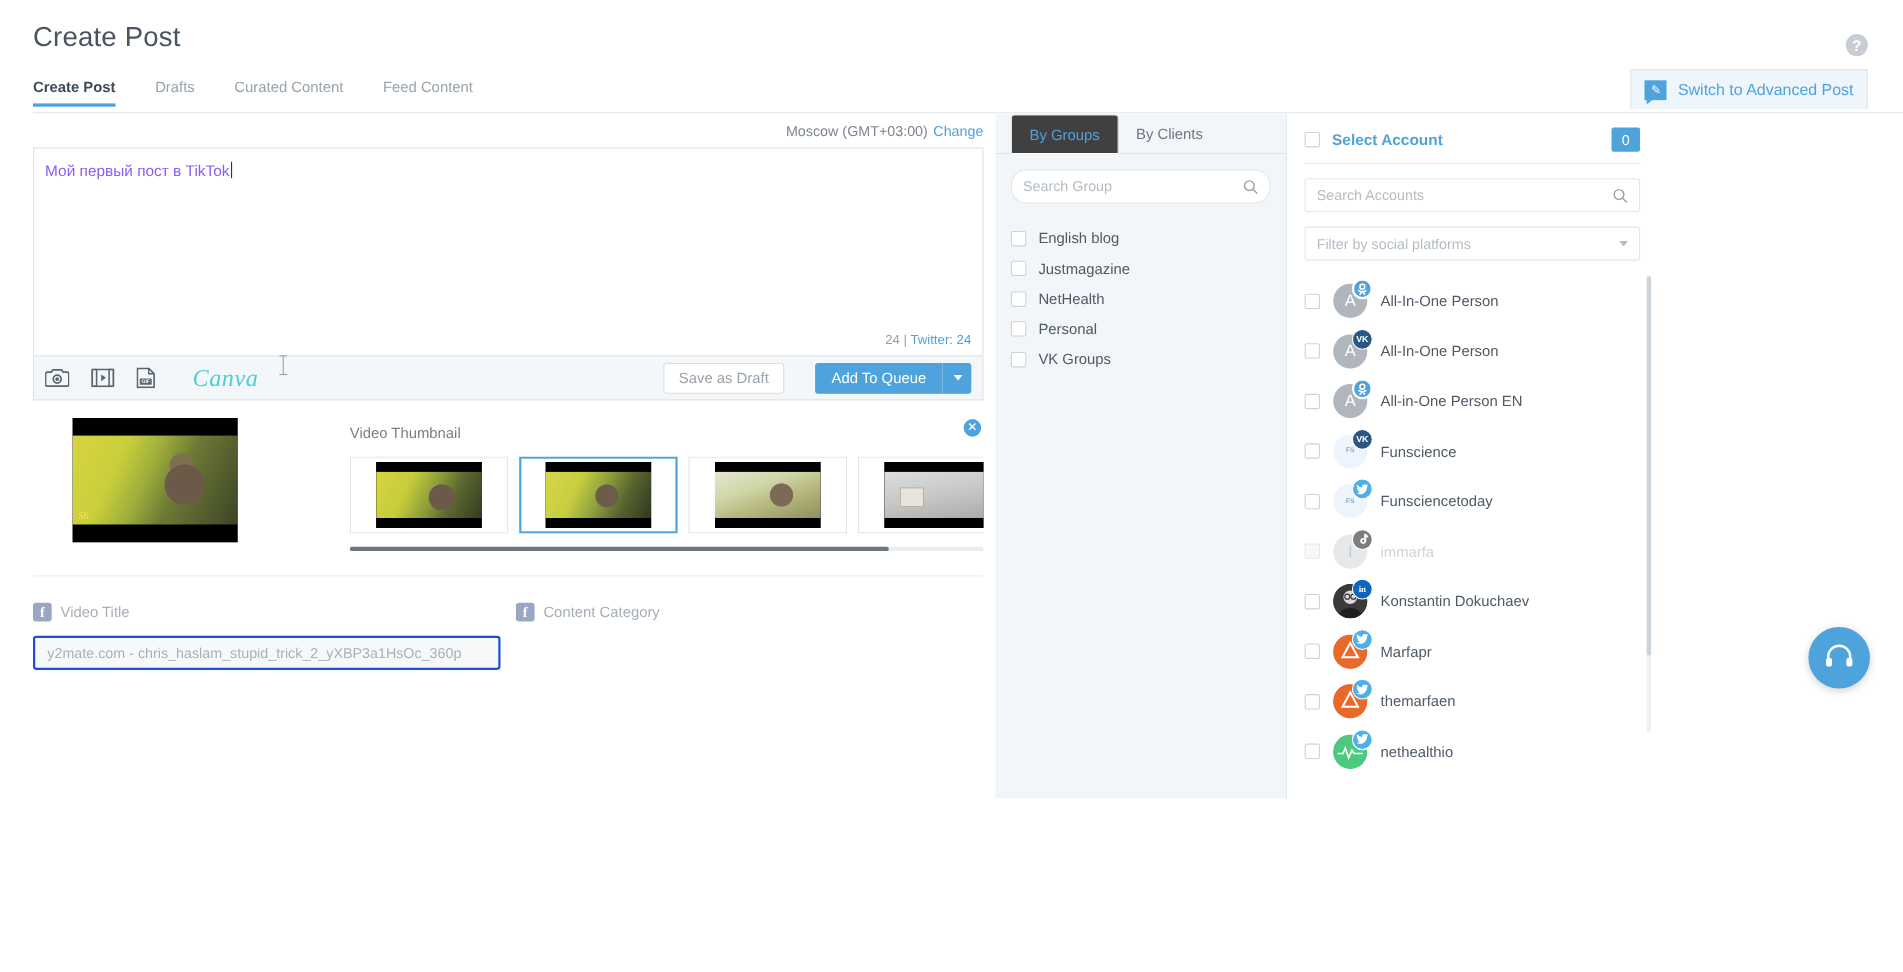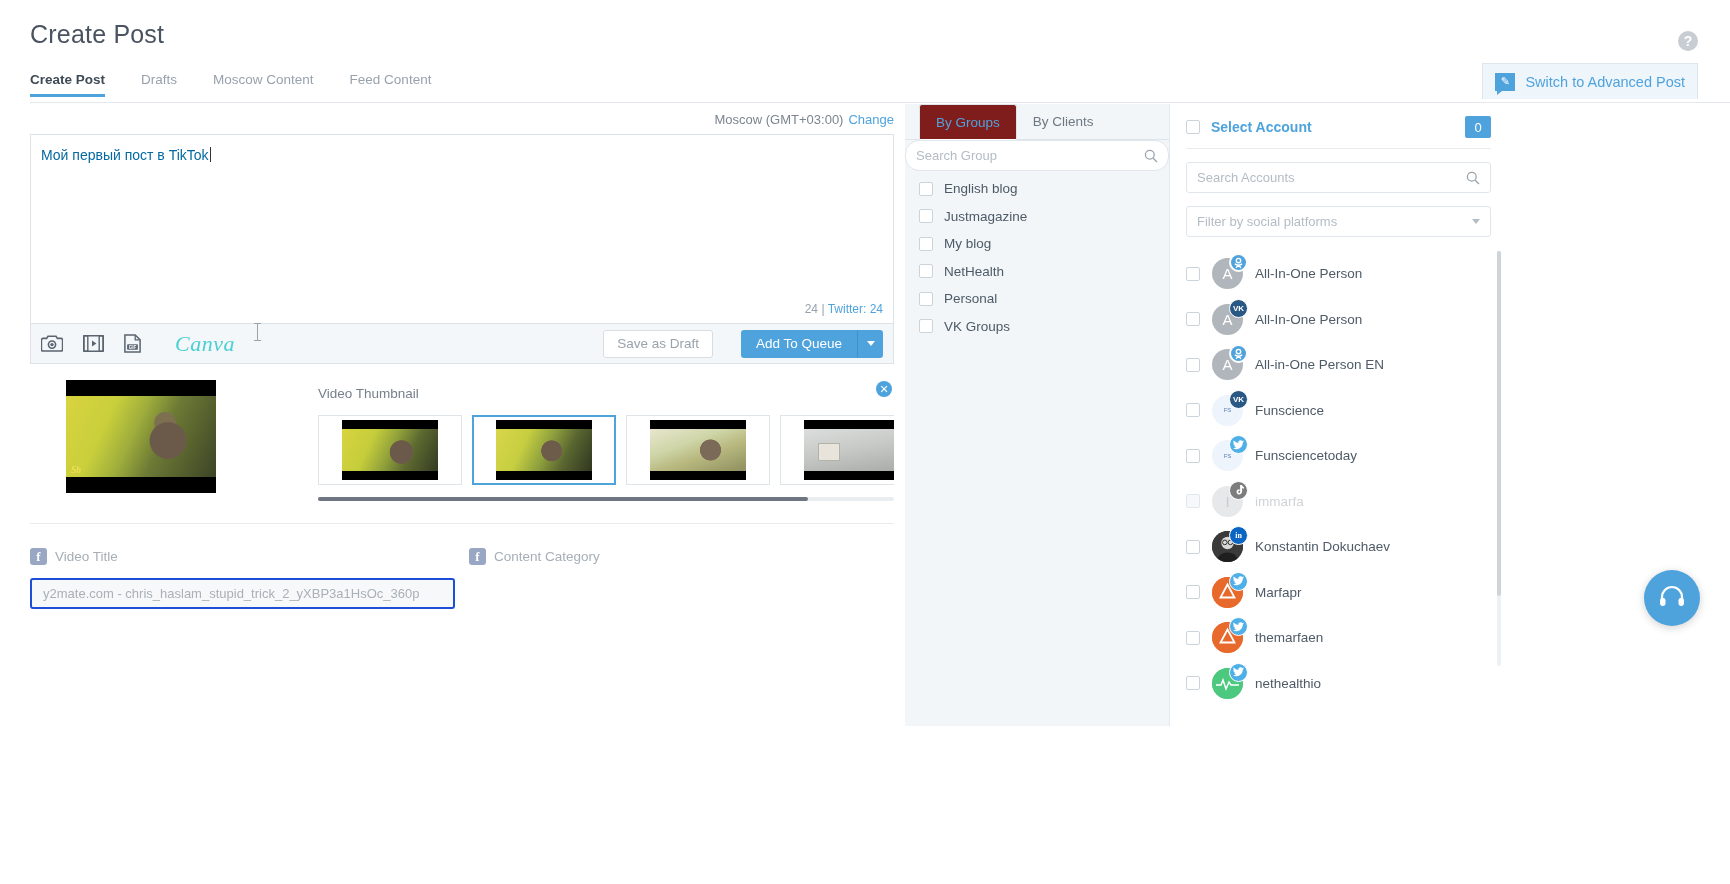--- a/index.html
+++ b/index.html
@@ -63,21 +63,21 @@
     height:30px; display:flex; align-items:center; justify-content:flex-end;
     font-size:13px; color:#7b858f; gap:5px;
   }
   .tz-change { color:#4fa3dd; cursor:pointer; }
 
   .composer {
     border:1px solid #dde2e7; background:#fff; height:190px; position:relative;
   }
   .composer-text {
     position:absolute; left:10px; top:10px; right:10px;
-    font-size:14px; color:#0369a1; line-height:20px; white-space:pre-wrap;
+    font-size:14px; color:#8b5cf6; line-height:20px; white-space:pre-wrap;
   }
   .caret {
     display:inline-block; width:1px; height:15px; background:#333;
     vertical-align:-2px; margin-left:1px;
   }
   .ibeam {
     position:absolute; left:226px; top:188px; width:1px; height:18px;
     background:#9aa3ab;
   }
   .ibeam:before,.ibeam:after{
@@ -207,25 +207,25 @@
   .groups-panel{
     position:absolute; left:905px; top:104px; width:265px; height:622px;
     background:#f2f6f9; border-right:1px solid #e3e9ee;
   }
   .g-tabs{ display:flex; height:36px; border-bottom:1px solid #dde4ea; padding-left:14px; }
   .g-tab{
     font-size:13.5px; color:#6e7883; padding:0 16px; height:36px; line-height:36px;
     cursor:pointer; background:transparent;
   }
   .g-tab.active{
-    background:#7f1d1d; color:#4fa3dd; border:1px solid #dde4ea; border-bottom:1px solid #fff;
+    background:#404040; color:#4fa3dd; border:1px solid #dde4ea; border-bottom:1px solid #fff;
     margin-bottom:-1px; border-radius:3px 3px 0 0;
   }
   .g-search{
-    height:31px; background:#fff; border:1px solid #e0e6eb; border-radius:14px;
+    margin:14px; height:31px; background:#fff; border:1px solid #e0e6eb; border-radius:14px;
     display:flex;align-items:center; padding:0 10px; justify-content:space-between;
   }
   .g-search span{ font-size:13px;color:#b4bcc4; }
   .g-list{ padding:4px 14px; }
   .g-item{ display:flex;align-items:center;gap:11px; height:27.5px; cursor:pointer; }
   .cbox{ width:14px;height:14px;border:1px solid #ccd4db; background:#fff; border-radius:2px;
     flex:none; }
   .g-item span{ font-size:13.5px; color:#4e5a66; }
 
   
@@ -287,21 +287,21 @@
   <div class="help-circle">?</div>
 
   <div class="switch-adv">
     <span class="sw-ico">✎</span>
     <span class="sw-label">Switch to Advanced Post</span>
   </div>
 
   <div class="tabs">
     <div class="tab active">Create Post</div>
     <div class="tab">Drafts</div>
-    <div class="tab">Moscow Content</div>
+    <div class="tab">Curated Content</div>
     <div class="tab">Feed Content</div>
   </div>
 
   <div class="left-col">
 
     <div class="tz-row">
       <span>Moscow (GMT+03:00)</span>
       <span class="tz-change">Change</span>
     </div>
 
@@ -431,24 +431,20 @@
       <div class="g-item">
           <span class="cbox"></span>
           <span>English blog</span>
         </div>
       <div class="g-item">
           <span class="cbox"></span>
           <span>Justmagazine</span>
         </div>
       <div class="g-item">
           <span class="cbox"></span>
-          <span>My blog</span>
-        </div>
-      <div class="g-item">
-          <span class="cbox"></span>
           <span>NetHealth</span>
         </div>
       <div class="g-item">
           <span class="cbox"></span>
           <span>Personal</span>
         </div>
       <div class="g-item">
           <span class="cbox"></span>
           <span>VK Groups</span>
         </div>

